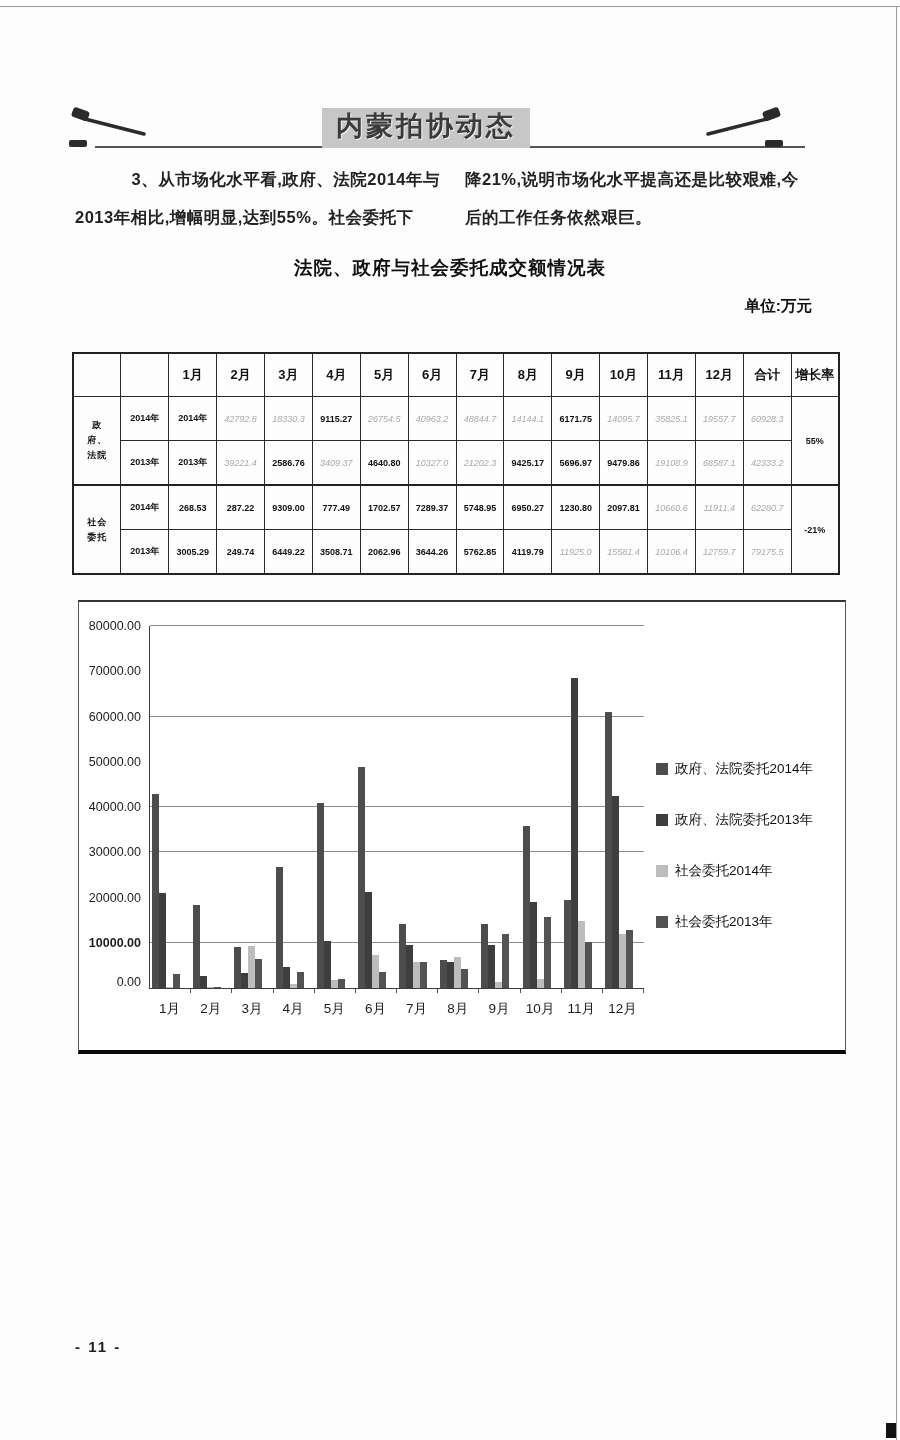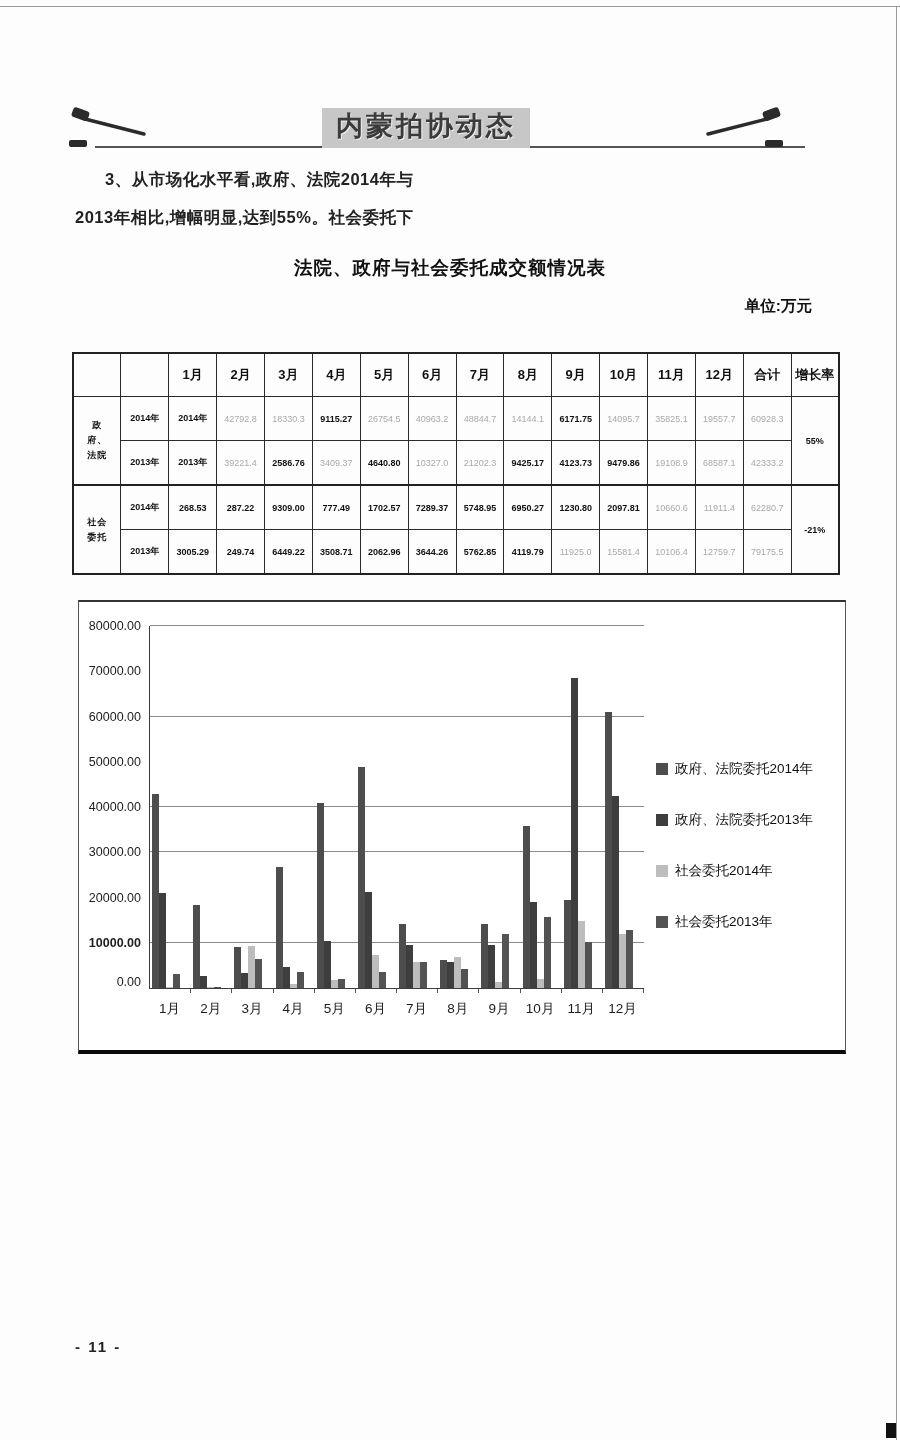--- a/index.html
+++ b/index.html
@@ -17,37 +17,37 @@
   .gavel.right{right:68px;transform:scaleX(-1);}
   .header-title{position:absolute;left:50%;top:4px;transform:translateX(-50%);
     background:#c7c7c7;color:#3b3b3b;font-size:27px;font-weight:bold;letter-spacing:3px;
     padding:4px 14px 6px 14px;line-height:1.1;text-shadow:1px 1px 0 #efefef;}
 
   
   .para{position:absolute;top:160px;font-size:16.5px;font-weight:600;line-height:38px;
         letter-spacing:0.5px;color:#222;}
   .para.c1{left:75px;width:365px;}
   .para.c2{left:465px;width:370px;}
-  .para .indent{text-indent:30px;}
+  .para .indent{text-indent:30px;text-align:right;}
 
   
   .tbl-title{position:absolute;left:0;top:255px;width:900px;text-align:center;
              font-size:18.5px;font-weight:bold;letter-spacing:1px;color:#111;}
   .tbl-unit{position:absolute;right:88px;top:296px;font-size:15.5px;font-weight:bold;color:#111;}
 
   
   table.data{position:absolute;left:72px;top:352px;width:768px;border-collapse:collapse;
              table-layout:fixed;border:2px solid #222;}
   table.data th,table.data td{border:1px solid #2a2a2a;text-align:center;vertical-align:middle;
              padding:0;overflow:hidden;white-space:nowrap;}
   table.data th{height:42px;font-size:13px;font-weight:bold;color:#111;}
   table.data td{height:43px;font-size:9px;font-weight:bold;color:#111;}
   td.group-label{font-size:12.5px;line-height:15px;font-weight:bold;letter-spacing:1px;}
   td.year-cell{font-size:10.5px;}
-  td.num-cell.dim{color:#a9a9a9;font-weight:400;}
+  td.num-cell.dim{color:#a9a9a9;font-weight:400;font-style:italic;}
   td.growth-cell{font-size:11.5px;border-radius:6px;}
   tr.group-start td{border-top:2px solid #222;}
 
   
   .chart{position:absolute;left:78px;top:600px;width:766px;height:448px;background:#fff;
          border:1px solid #555;border-top:2px solid #333;border-bottom:4px solid #0b0b0b;}
   .plot{position:absolute;left:70px;top:24px;width:494px;height:362px;
         border-left:1px solid #3c3c3c;border-bottom:1px solid #3c3c3c;}
   .gridline{position:absolute;left:0;width:100%;height:1px;background:#8b8b8b;}
   .bars{position:absolute;left:0;top:0;width:100%;height:100%;display:flex;}
@@ -94,20 +94,22 @@
     </svg>
   </div>
   <div class="header-title">内蒙拍协动态</div>
 </div>
 
 <div class="para c1">
   <div class="indent">3、从市场化水平看,政府、法院2014年与</div>
   <div>2013年相比,增幅明显,达到55%。社会委托下</div>
 </div>
 <div class="para c2">
+  <div>降21%,说明市场化水平提高还是比较艰难,今</div>
+  <div>后的工作任务依然艰巨。</div>
 </div>
 
 <div class="tbl-title">法院、政府与社会委托成交额情况表</div>
 <div class="tbl-unit">单位:万元</div>
 
 <table class="data">
   <thead>
     <tr>
         <th></th>
         <th></th>
@@ -149,21 +151,21 @@
       <tr>
         <td class="year-cell">2013年</td>
         <td class="num-cell">2013年</td>
         <td class="num-cell dim">39221.4</td>
         <td class="num-cell">2586.76</td>
         <td class="num-cell dim">3409.37</td>
         <td class="num-cell">4640.80</td>
         <td class="num-cell dim">10327.0</td>
         <td class="num-cell dim">21202.3</td>
         <td class="num-cell">9425.17</td>
-        <td class="num-cell">4123.73</td>
+        <td class="num-cell">5696.97</td>
         <td class="num-cell">9479.86</td>
         <td class="num-cell dim">19108.9</td>
         <td class="num-cell dim">68587.1</td>
         <td class="num-cell dim">42333.2</td>
       </tr>
       <tr class="group-start">
         <td class="group-label" rowspan="2">社会<br>委托</td>
         <td class="year-cell">2014年</td>
         <td class="num-cell">268.53</td>
         <td class="num-cell">287.22</td>

